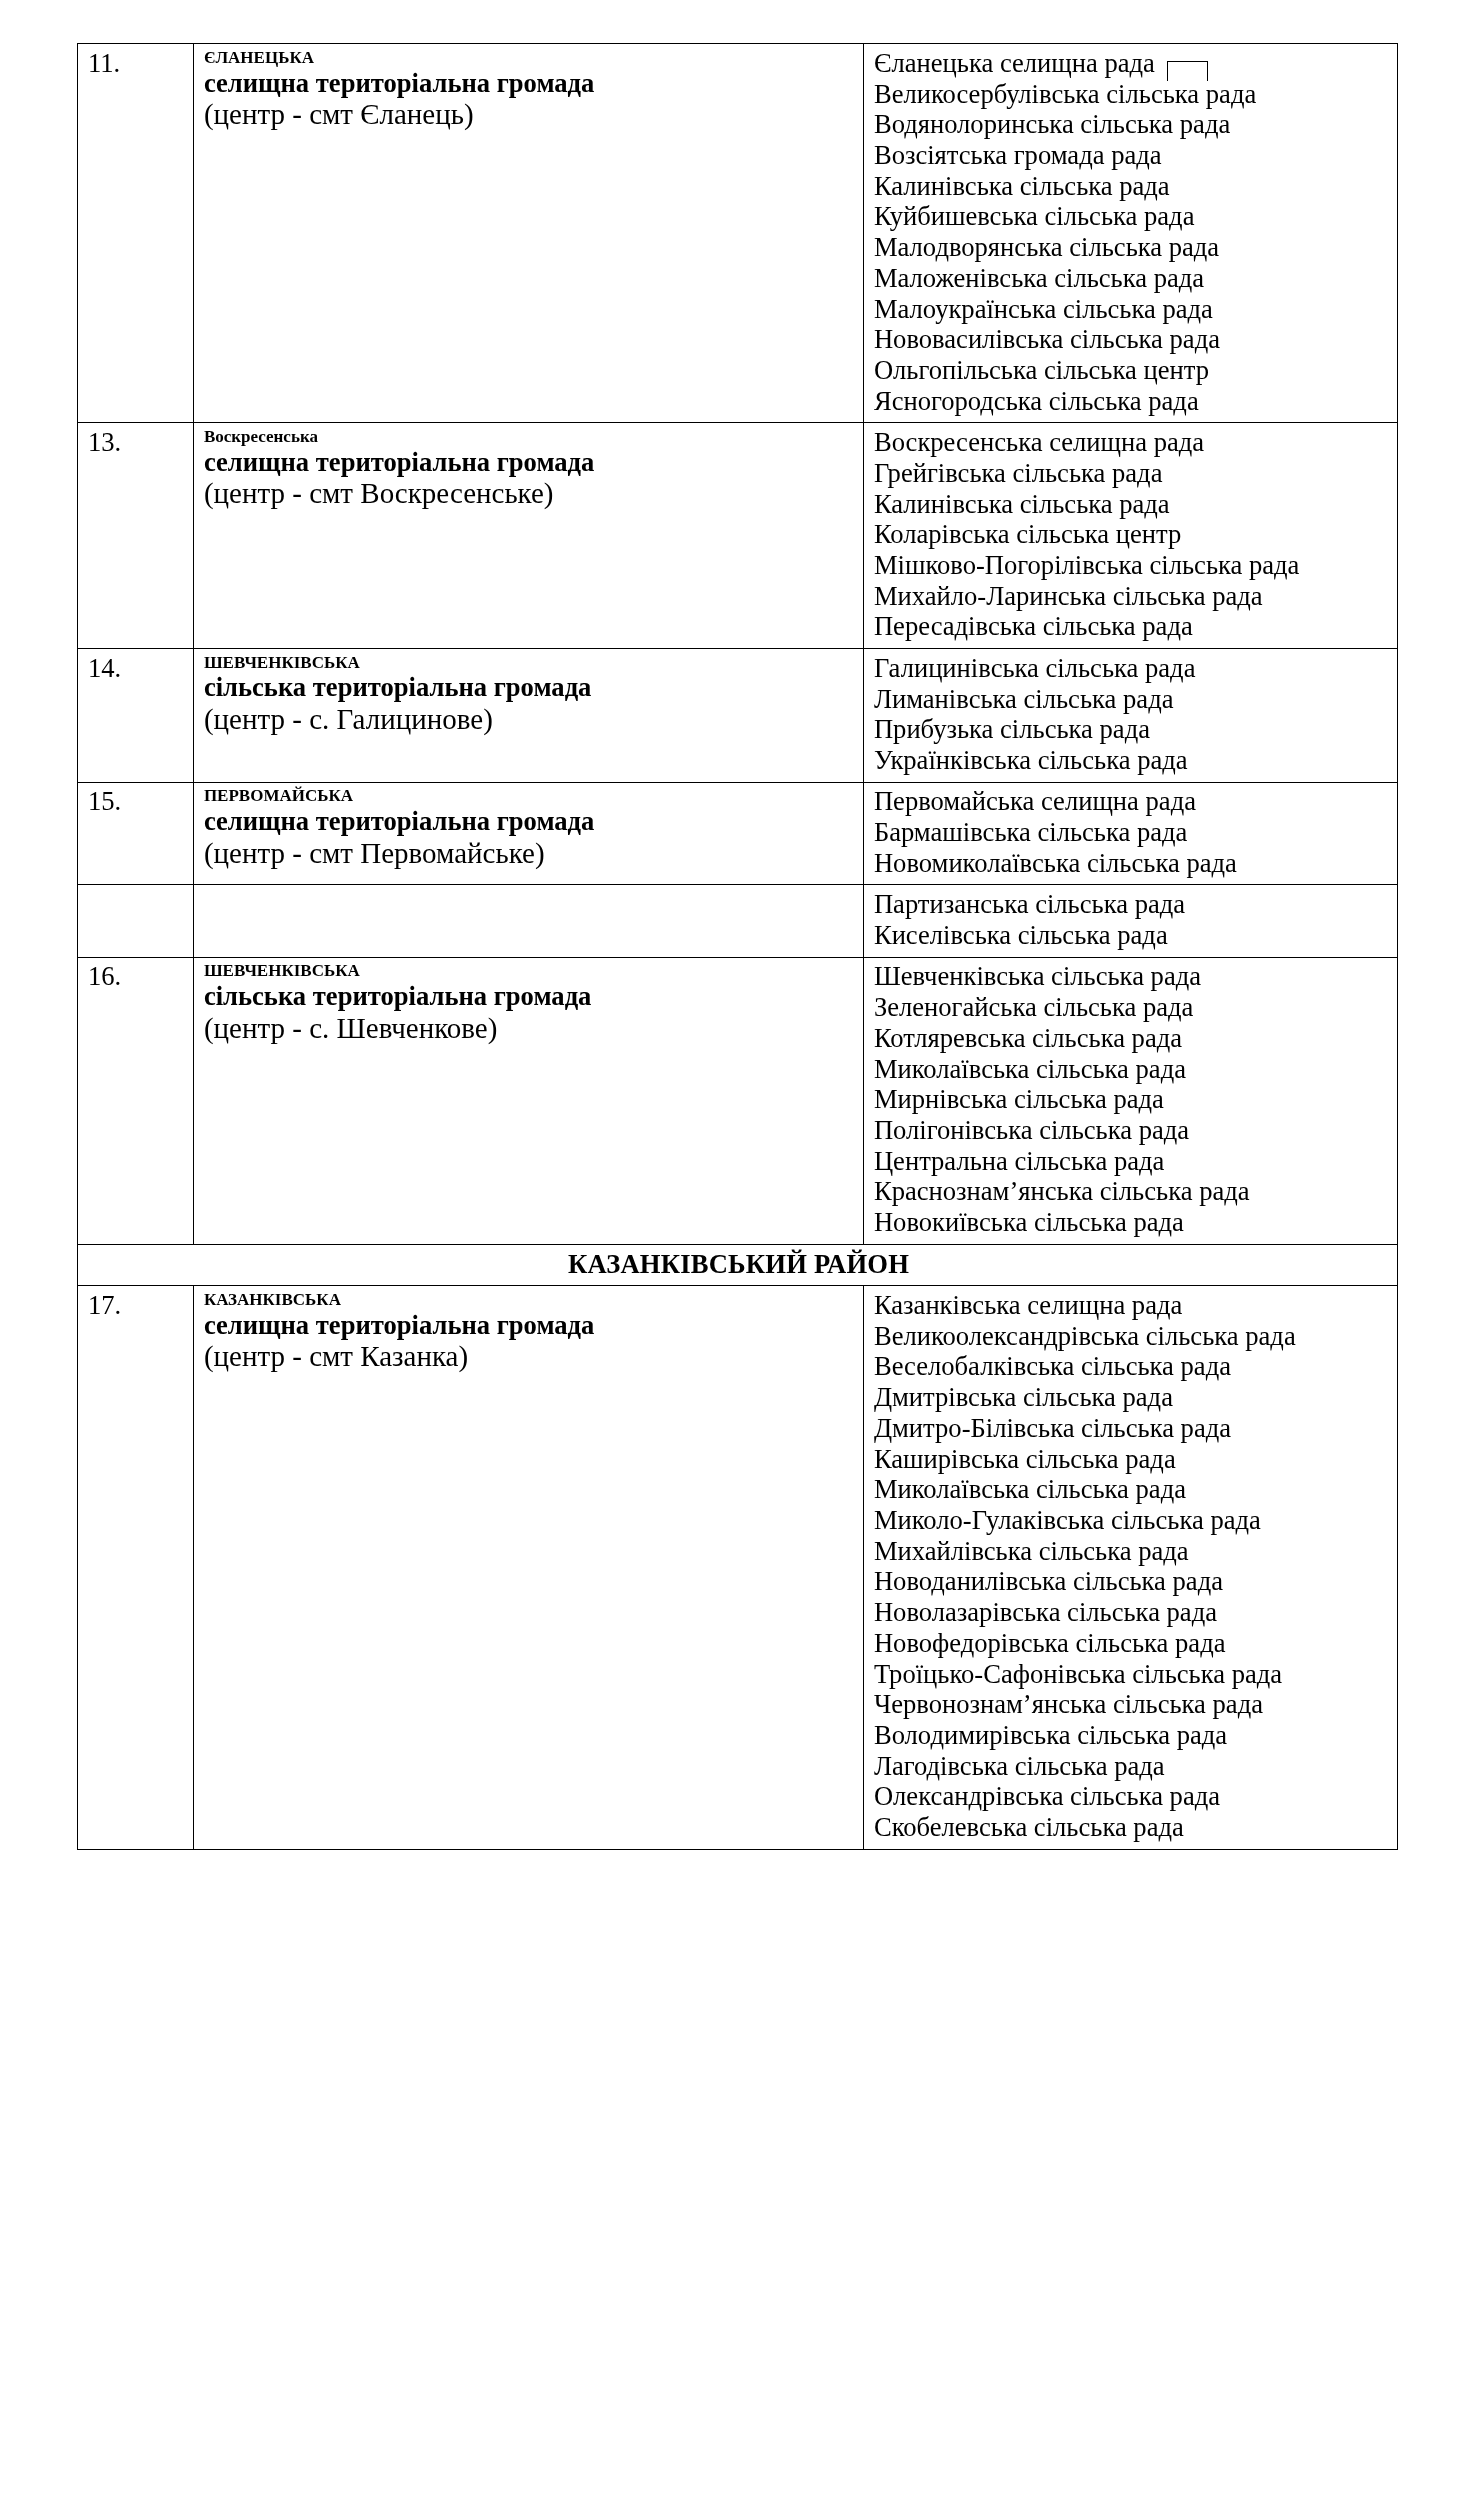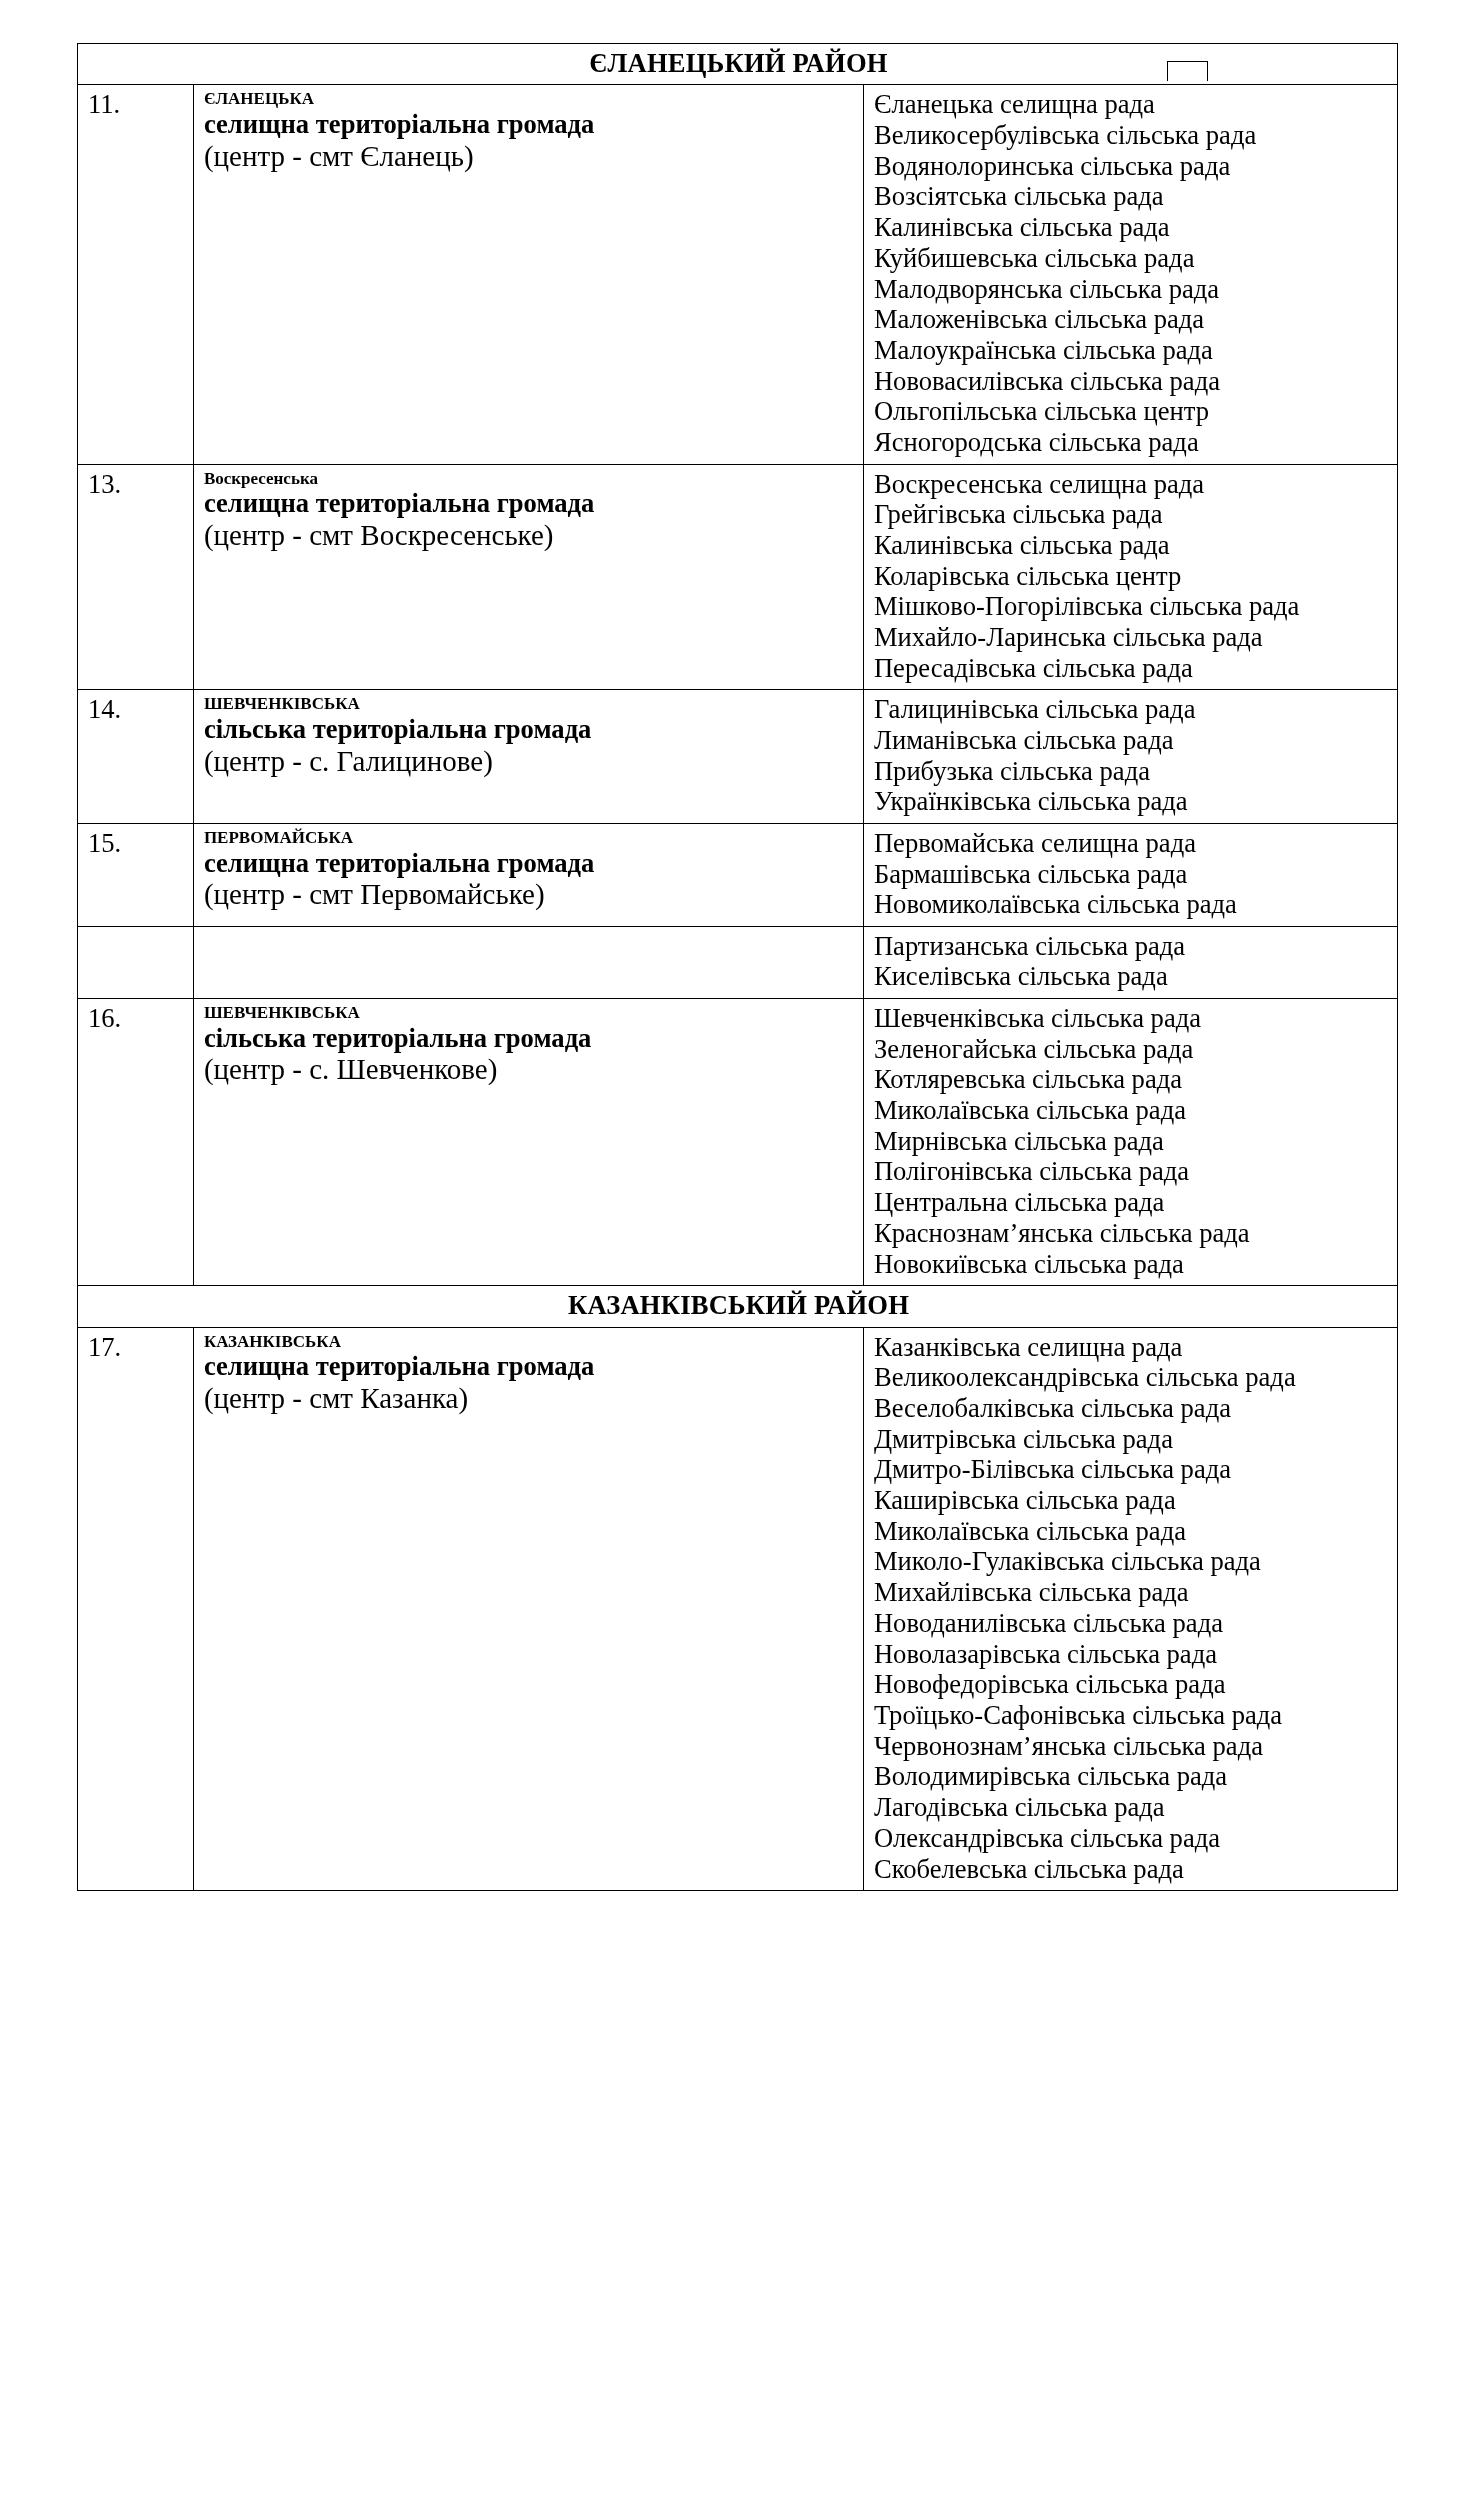--- a/index.html
+++ b/index.html
@@ -91,34 +91,31 @@
 
   <table class="doc-table">
     <colgroup>
       <col class="c-num">
       <col class="c-name">
       <col class="c-list">
     </colgroup>
     <tbody>
 
       <tr>
-        <td class="district" colspan="3">ЄЛАНЕЦЬКИЙ РАЙОН</td>
-      </tr>
-      <tr>
         <td class="num">11.</td>
         <td class="name">
           <span class="hromada-title">ЄЛАНЕЦЬКА</span>
           <span class="hromada-type">селищна територіальна громада</span>
           <span class="hromada-center">(центр - смт Єланець)</span>
         </td>
         <td class="list">
           <span class="council-line">Єланецька селищна рада</span>
           <span class="council-line">Великосербулівська сільська рада</span>
           <span class="council-line">Водянолоринська сільська рада</span>
-          <span class="council-line">Возсіятська  сільська рада</span>
+          <span class="council-line">Возсіятська  громада рада</span>
           <span class="council-line">Калинівська сільська рада</span>
           <span class="council-line">Куйбишевська сільська рада</span>
           <span class="council-line">Малодворянська сільська рада</span>
           <span class="council-line">Маложенівська сільська рада</span>
           <span class="council-line">Малоукраїнська сільська рада</span>
           <span class="council-line">Нововасилівська сільська рада</span>
           <span class="council-line">Ольгопільська  сільська центр</span>
           <span class="council-line">Ясногородська сільська рада</span>
         </td>
       </tr>

